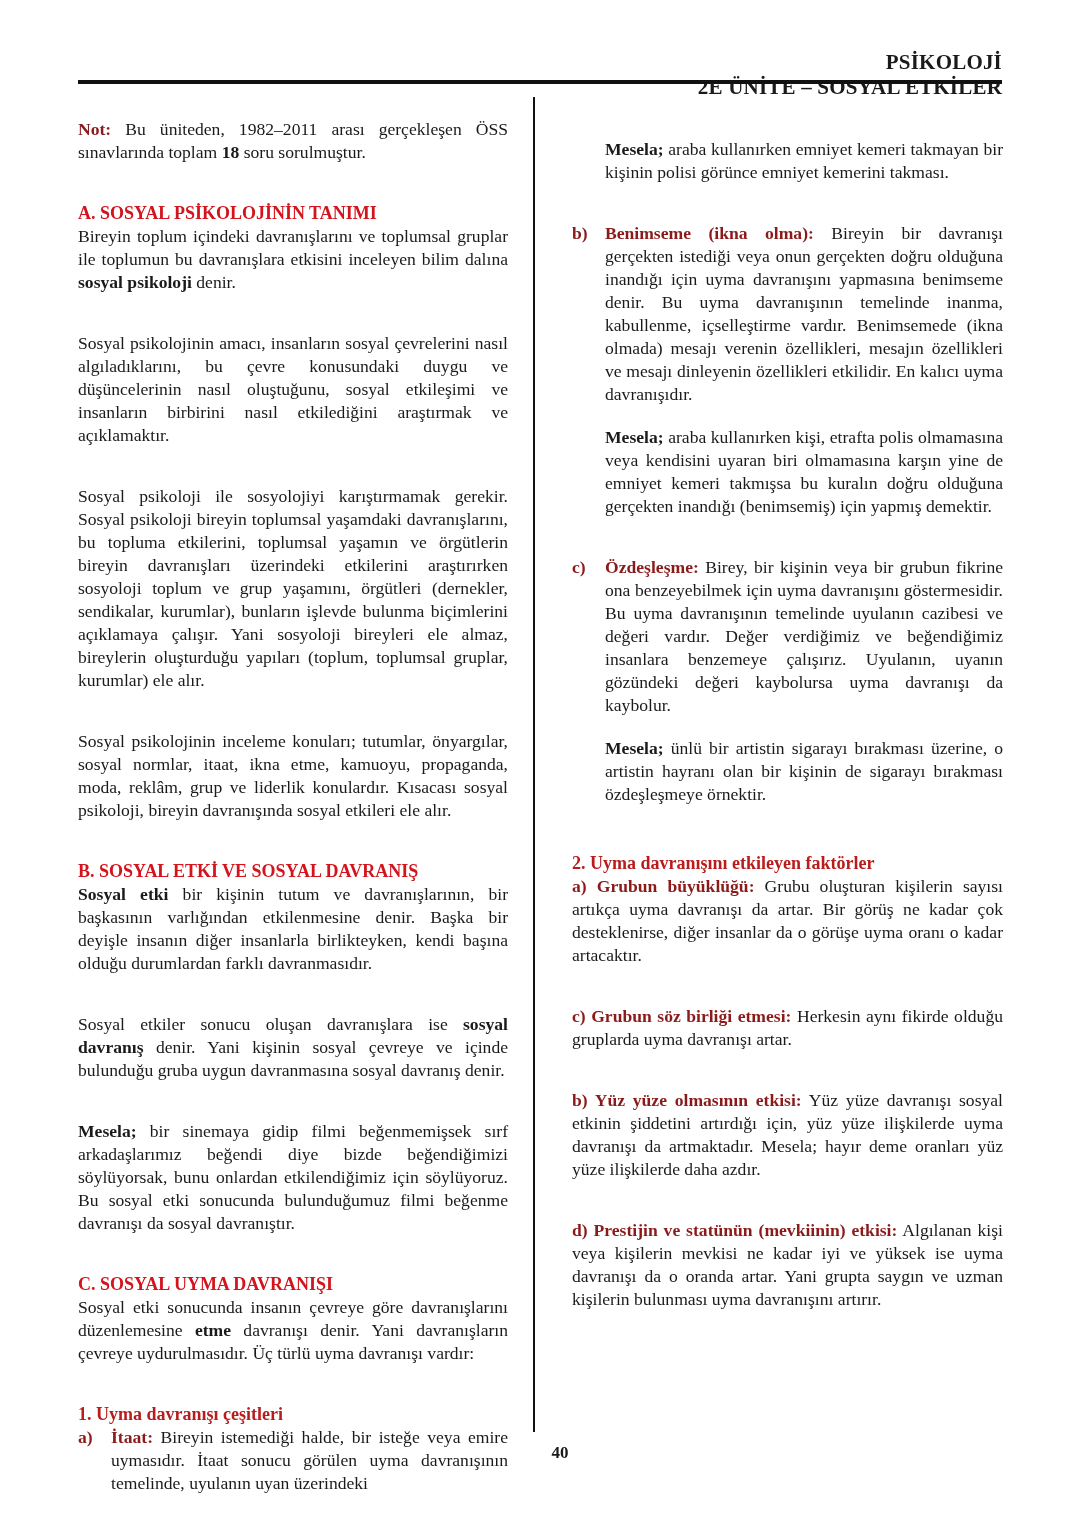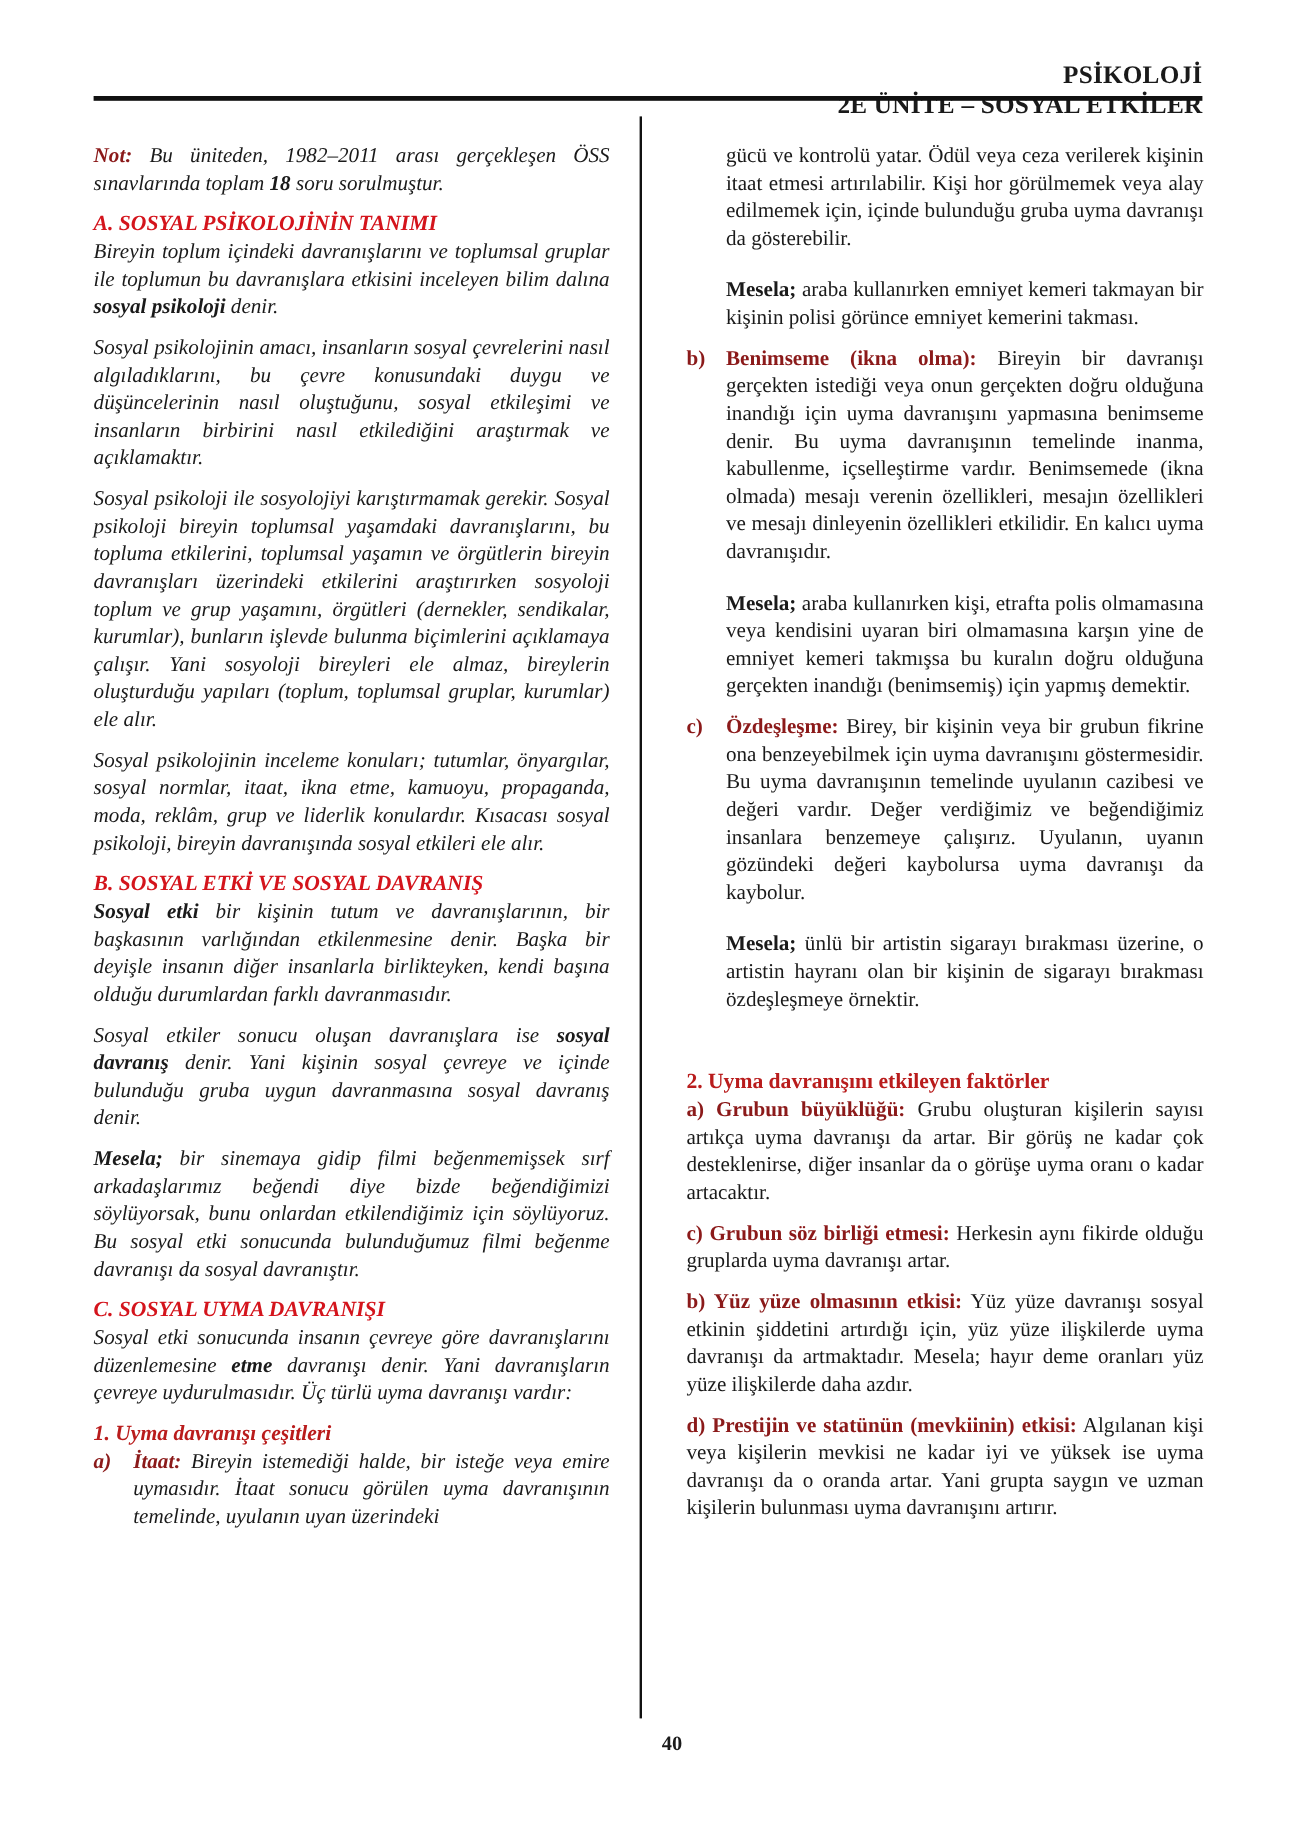--- a/index.html
+++ b/index.html
@@ -15,24 +15,24 @@
   }
   .header-rule {
     position: absolute; left: 78px; right: 78px; top: 80px; height: 4px; background: #111;
   }
   .col-divider {
     position: absolute; left: 533px; top: 97px; width: 2px; height: 1335px; background: #111;
   }
   .col {
     position: absolute; top: 118px; font-size: 17.6px; line-height: 23px; text-align: justify;
   }
-  .col-left { left: 78px; width: 430px; font-style: italic; }
+  .col-left { left: 78px; width: 430px; }
   .col-right { left: 572px; width: 431px; }
   p { margin: 0; }
-  .gap-l { margin-top: 11px; }
+  .gap-l { margin-top: 38px; }
   .gap-m { margin-top: 20px; }
   .sec-head { color: #d4141c; font-weight: bold; font-size: 18px; text-transform: none; }
   .sub-head { color: #b91c1c; font-weight: bold; font-size: 18px; }
   .dark-red { color: #8b1a1a; font-weight: bold; }
   b { font-weight: bold; }
   .item { display: flex; }
   .item .marker { width: 33px; flex: 0 0 33px; color: #8b1a1a; font-weight: bold; }
   .item .body { flex: 1; text-align: justify; }
   .indent { padding-left: 33px; }
   .page-num {
@@ -79,21 +79,20 @@
     <span>Sosyal etki sonucunda insanın çevreye göre davranışlarını düzenlemesine </span><b>etme</b><span> davranışı denir. Yani davranışların çevreye uydurulmasıdır. Üç türlü uyma davranışı vardır:</span>
   </p>
   <p class="gap-l sub-head">1. Uyma davranışı çeşitleri</p>
   <div class="item">
     <span class="marker">a)</span>
     <span class="body"><span class="dark-red">İtaat:</span><span> Bireyin istemediği halde, bir isteğe veya emire uymasıdır. İtaat sonucu görülen uyma davranışının temelinde, uyulanın uyan üzerindeki</span></span>
   </div>
 </div>
 
 <div class="col col-right">
-  <p class="indent">gücü ve kontrolü yatar. Ödül veya ceza verilerek kişinin itaat etmesi artırılabilir.  Kişi hor görülmemek veya alay edilmemek için, içinde bulunduğu gruba uyma davranışı da gösterebilir.</p>
   <p class="indent gap-m">
     <b>Mesela;</b><span> araba kullanırken emniyet kemeri takmayan bir kişinin polisi görünce emniyet kemerini takması.</span>
   </p>
 
   <div class="item gap-l">
     <span class="marker">b)</span>
     <span class="body"><span class="dark-red">Benimseme (ikna olma):</span><span> Bireyin bir davranışı gerçekten istediği veya onun gerçekten doğru olduğuna inandığı için uyma davranışını yapmasına benimseme denir. Bu uyma davranışının temelinde inanma, kabullenme, içselleştirme vardır. Benimsemede (ikna olmada) mesajı verenin özellikleri, mesajın özellikleri ve mesajı dinleyenin özellikleri etkilidir.  En kalıcı uyma davranışıdır.</span></span>
   </div>
   <p class="indent gap-m">
     <b>Mesela;</b><span> araba kullanırken kişi, etrafta polis olmamasına veya kendisini uyaran biri olmamasına karşın yine de emniyet kemeri takmışsa bu kuralın doğru olduğuna gerçekten inandığı (benimsemiş) için yapmış demektir.</span>

